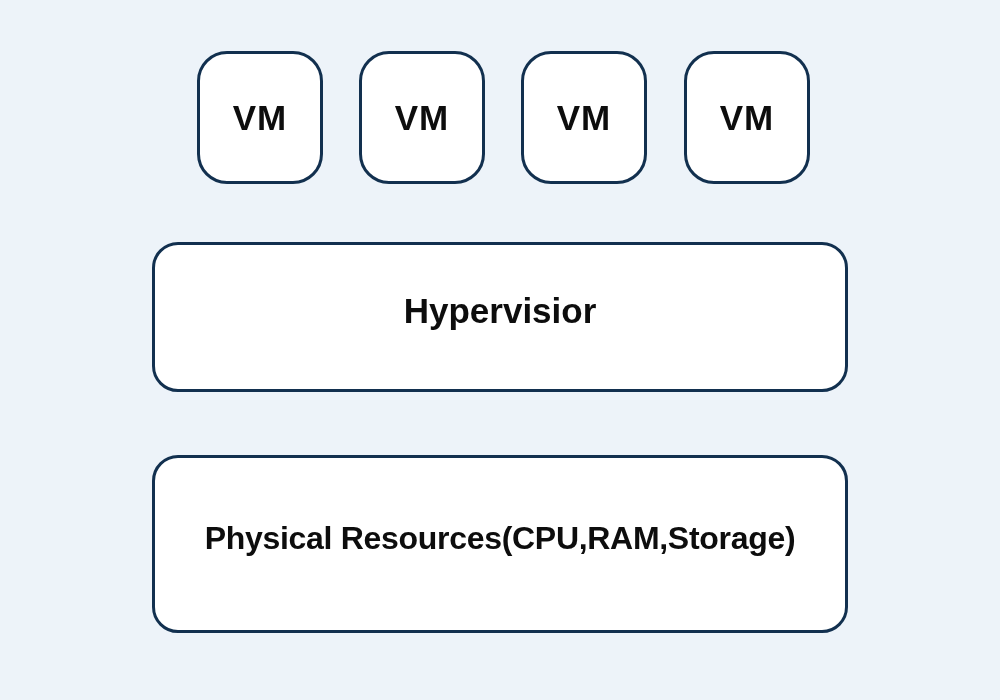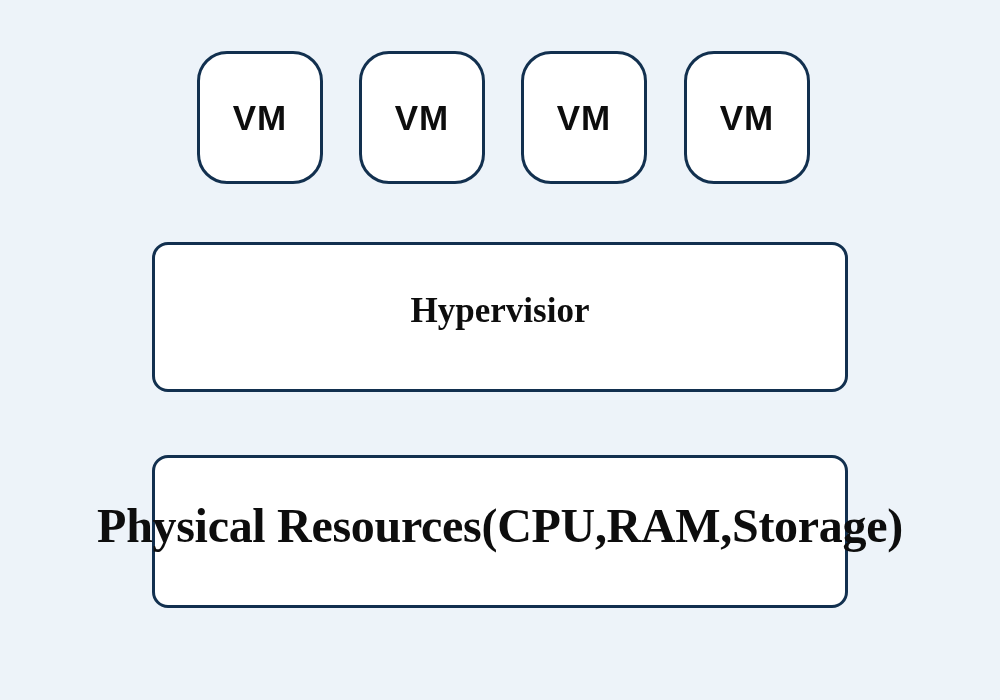--- a/index.html
+++ b/index.html
@@ -41,33 +41,32 @@
     font-size: 35px;
     letter-spacing: 1px;
   }
   .vm-1 { left: 197px; }
   .vm-2 { left: 359px; }
   .vm-3 { left: 521px; }
   .vm-4 { left: 684px; }
   .layer-box {
     left: 152px;
     width: 696px;
-    border-radius: 16px;
+    border-radius: 26px;
     padding-bottom: 12px;
-    font-family: Liberation Serif, serif;
   }
   .hypervisor-box {
     top: 242px;
     height: 150px;
     font-size: 35px;
   }
   .physical-box {
     top: 455px;
-    height: 153px;
-    font-size: 48px;
+    height: 178px;
+    font-size: 32px;
     letter-spacing: -0.3px;
     white-space: nowrap;
   }
 </style>
 </head>
 <body>
 
 <div class="canvas">
 
   <div class="box vm-box vm-1">

